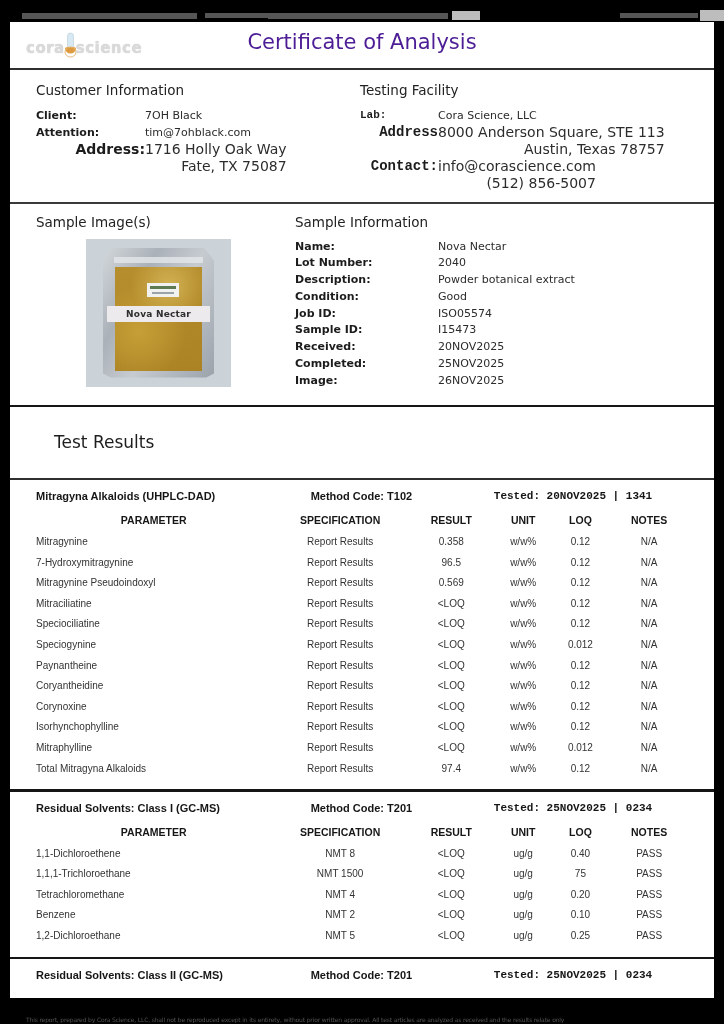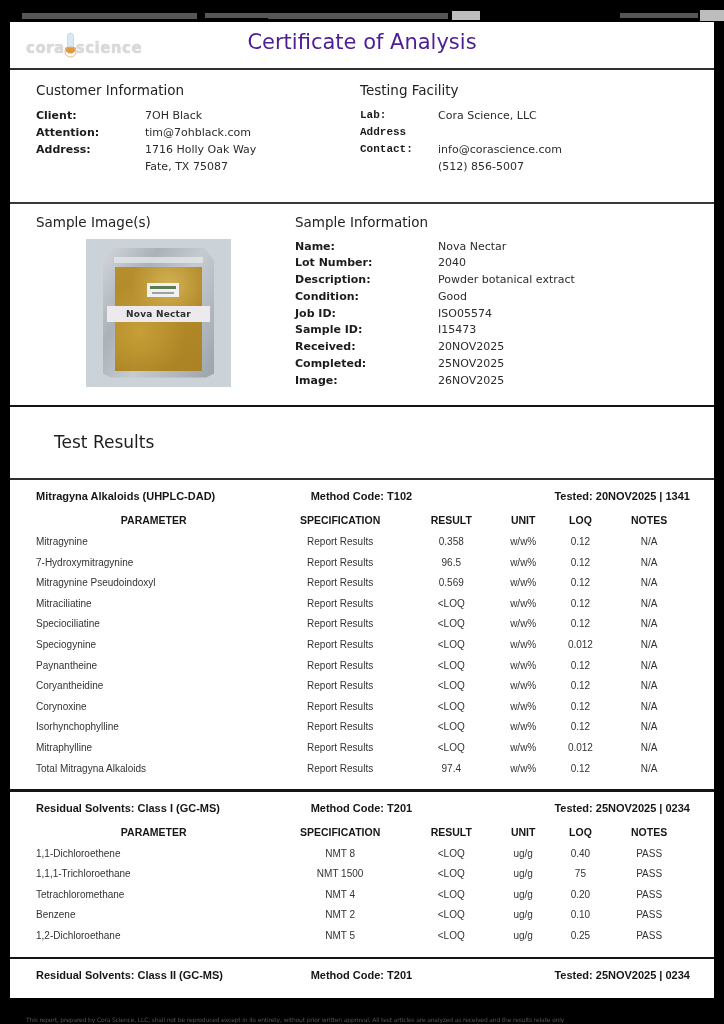--- a/index.html
+++ b/index.html
@@ -28,21 +28,21 @@
   .info-wrap{display:flex;padding:12px 24px 0 26px;height:132px;}
   .col-left{width:324px;}
   .col-right{flex:1;}
   h2.sec-h{margin:0 0 9px 0;font-size:13.5px;font-weight:normal;color:#222;}
   .kv-row{display:flex;line-height:17px;font-size:11px;color:#2c2c2c;}
   .kv-label{font-weight:bold;color:#1c1c1c;flex-shrink:0;}
   .customer .kv-label{width:109px;}
   .facility .kv-label{width:78px;font-family:Liberation Mono, monospace;}
   .sample .kv-label{width:143px;}
   .sample .kv-row{line-height:16.8px;}
-  .kv-multiline{display:flex;font-size:11px;line-height:17px;color:#2c2c2c;}
+  .kv-multiline{display:flex;font-size:14px;line-height:17px;color:#2c2c2c;text-align:right;}
   .kv-multiline .vals div{min-height:17px;}
 
   
   .sample-wrap{display:flex;padding:10px 24px 0 26px;height:201px;}
   .sample-wrap .col-left{width:259px;}
 
   .photo{position:relative;width:145px;height:148px;margin:4px 0 0 50px;background:#cbd3d9;}
   .bag{position:absolute;left:17px;top:9px;width:111px;height:130px;
        background:linear-gradient(120deg,#d3d7db 0%,#aab1b8 30%,#c6cbd0 55%,#9ba3ab 100%);
        clip-path:polygon(9% 0,91% 0,100% 10%,100% 97%,93% 100%,7% 100%,0 97%,0 10%);}
@@ -58,21 +58,21 @@
        display:flex;align-items:center;justify-content:center;
        font-size:9px;font-weight:bold;color:#2e2e2e;letter-spacing:.2px;}
 
   
   .tr-head{padding:9px 0 10px 28px;}
   .tr-head h1{margin:16px;font-size:17px;font-weight:normal;color:#1e1e1e;}
 
   .table-section{padding:0 24px 10px 26px;font-family:"Liberation Sans",sans-serif;}
   .t-band{display:grid;grid-template-columns:42% 28% 30%;padding:10px 0 9px 0;
           font-size:11px;font-weight:bold;color:#161616;}
-  .t-tested{text-align:right;}
+  .t-tested{font-family:Liberation Mono, monospace;}
   .t-row{display:grid;grid-template-columns:36% 21% 13% 9% 8.5% 12.5%;line-height:20.6px;}
   .t-head-row{line-height:18px;margin-bottom:3px;font-weight:bold;font-size:10.5px;color:#161616;}
   .t-cell{text-align:center;font-size:10px;color:#333;overflow:hidden;white-space:nowrap;}
   .t-head-row .t-cell{font-size:10.5px;color:#161616;}
   .t-row:not(.t-head-row) .t-cell.c0{text-align:left;}
 
   
   .footer{padding:16px 14px 0 16px;}
   .footer-text{font-size:6px;line-height:7px;color:#555;letter-spacing:-.15px;white-space:nowrap;overflow:hidden;}
   .footer-cut{margin-top:1px;height:3px;width:98%;background:#1c1c1c;}
@@ -125,20 +125,24 @@
       </div>
     </div>
     <div class="col-right facility">
       <h2 class="sec-h">Testing Facility</h2>
       <div class="kv-row">
         <span class="kv-label">Lab:</span>
         <span class="kv-value">Cora Science, LLC</span>
       </div>
       <div class="kv-multiline">
         <span class="kv-label" style="width:78px;">Address</span>
+        <span class="vals">
+          <div>8000 Anderson Square, STE 113</div>
+          <div>Austin, Texas 78757</div>
+        </span>
       </div>
       <div class="kv-multiline">
         <span class="kv-label" style="width:78px;">Contact:</span>
         <span class="vals">
           <div>info@corascience.com</div>
           <div>(512) 856-5007</div>
         </span>
       </div>
     </div>
   </div>

